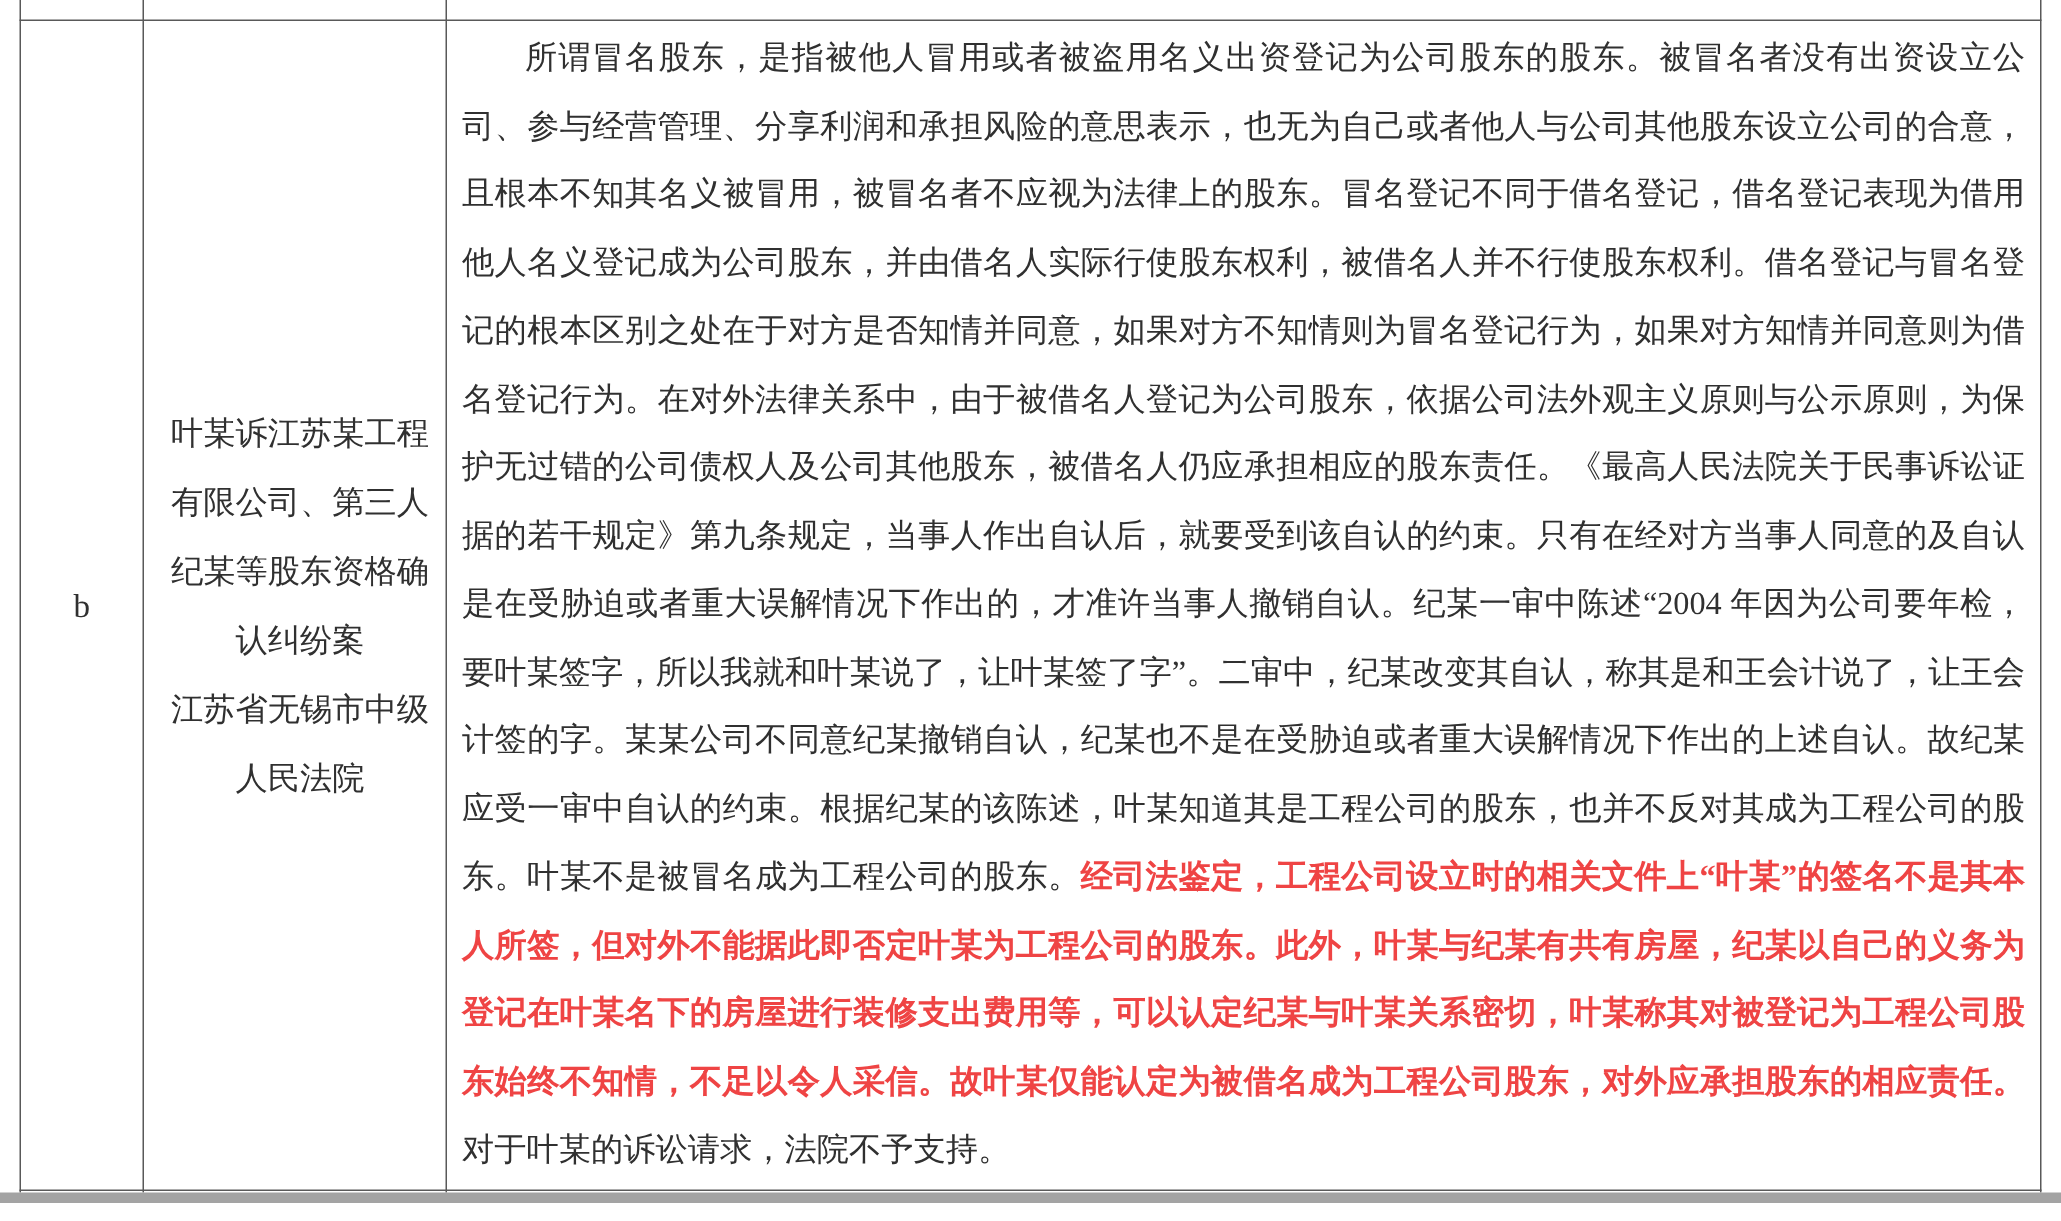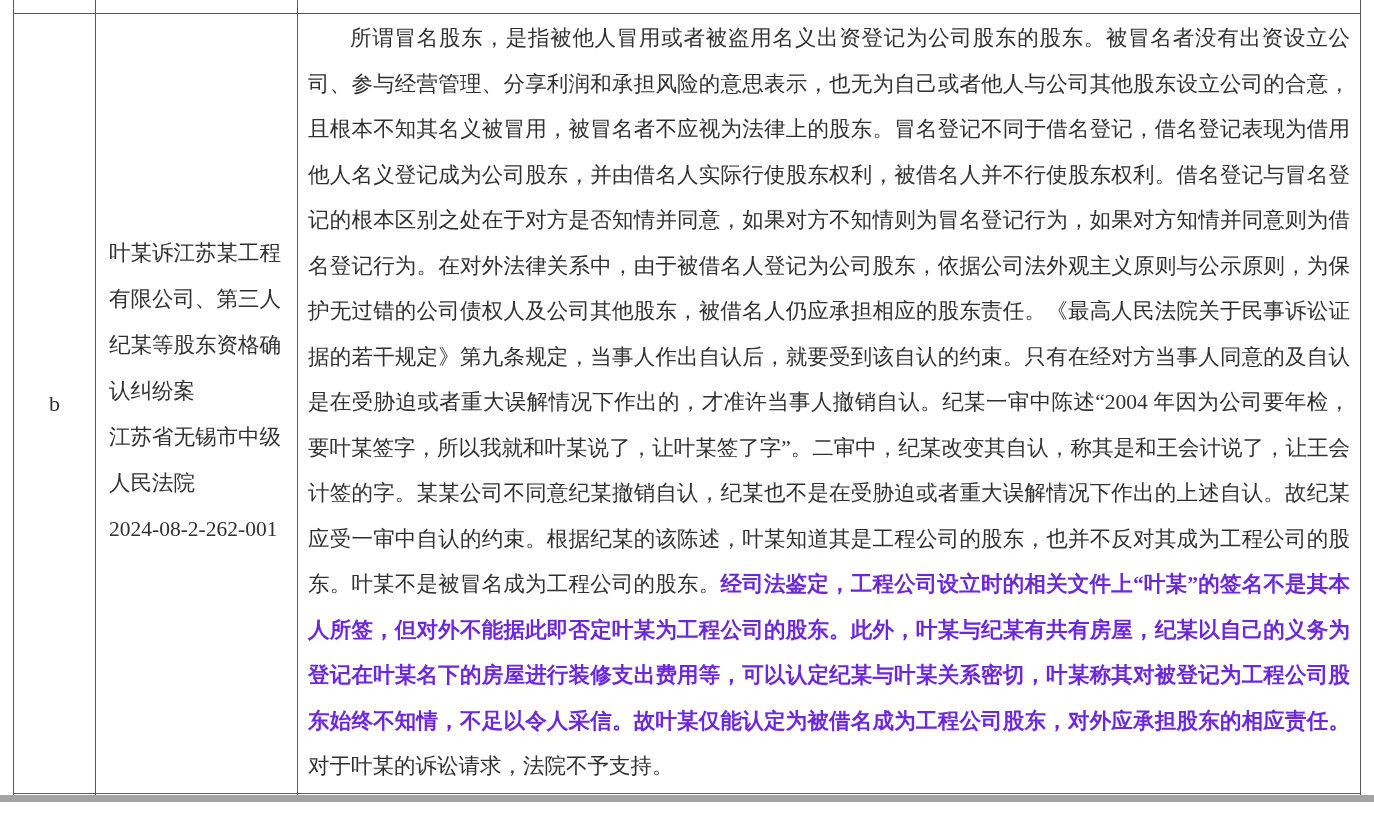--- a/index.html
+++ b/index.html
@@ -53,25 +53,26 @@
     width: 81px;
     height: 779px;
     display: flex;
     align-items: center;
     justify-content: center;
     font-size: 22px;
   }
   .cell-case {
     position: absolute;
     left: 96px;
-    top: 1px;
+    top: 14px;
     width: 201px;
     height: 779px;
     display: flex;
     align-items: center;
+    text-align: center;
   }
   .case-info {
     padding: 0 6px 0 13px;
     font-size: 21.5px;
     line-height: 46px;
     overflow-wrap: break-word;
   }
   .case-info p {
     margin: 0;
     padding: 0;
@@ -87,21 +88,21 @@
   .opinion {
     margin: 0;
     padding: 2px 10px 0 10px;
     font-size: 21.5px;
     line-height: 45.5px;
     text-align: justify;
     text-indent: 42px;
   }
   .opinion .seg-bold {
     font-weight: bold;
-    color: #6d28d9;
+    color: #ef4444;
   }
   .opinion .seg-regular {
     font-weight: normal;
   }
 </style>
 </head>
 <body>
 
 <div class="page">
 
@@ -114,21 +115,20 @@
   <div class="bottom-bar"></div>
 
   <div class="cell-index">
     <span>b</span>
   </div>
 
   <div class="cell-case">
     <div class="case-info">
       <p>叶某诉江苏某工程有限公司、第三人纪某等股东资格确认纠纷案</p>
       <p>江苏省无锡市中级人民法院</p>
-      <p>2024-08-2-262-001</p>
     </div>
   </div>
 
   <div class="cell-opinion">
     <p class="opinion" id="opinion"><span class="seg-regular">所谓冒名股东，是指被他人冒用或者被盗用名义出资登记为公司股东的股东。被冒名者没有出资设立公司、参与经营管理、分享利润和承担风险的意思表示，也无为自己或者他人与公司其他股东设立公司的合意，且根本不知其名义被冒用，被冒名者不应视为法律上的股东。冒名登记不同于借名登记，借名登记表现为借用他人名义登记成为公司股东，并由借名人实际行使股东权利，被借名人并不行使股东权利。借名登记与冒名登记的根本区别之处在于对方是否知情并同意，如果对方不知情则为冒名登记行为，如果对方知情并同意则为借名登记行为。在对外法律关系中，由于被借名人登记为公司股东，依据公司法外观主义原则与公示原则，为保护无过错的公司债权人及公司其他股东，被借名人仍应承担相应的股东责任。《最高人民法院关于民事诉讼证据的若干规定》第九条规定，当事人作出自认后，就要受到该自认的约束。只有在经对方当事人同意的及自认是在受胁迫或者重大误解情况下作出的，才准许当事人撤销自认。纪某一审中陈述“2004 年因为公司要年检，要叶某签字，所以我就和叶某说了，让叶某签了字”。二审中，纪某改变其自认，称其是和王会计说了，让王会计签的字。某某公司不同意纪某撤销自认，纪某也不是在受胁迫或者重大误解情况下作出的上述自认。故纪某应受一审中自认的约束。根据纪某的该陈述，叶某知道其是工程公司的股东，也并不反对其成为工程公司的股东。叶某不是被冒名成为工程公司的股东。</span><span class="seg-bold">经司法鉴定，工程公司设立时的相关文件上“叶某”的签名不是其本人所签，但对外不能据此即否定叶某为工程公司的股东。此外，叶某与纪某有共有房屋，纪某以自己的义务为登记在叶某名下的房屋进行装修支出费用等，可以认定纪某与叶某关系密切，叶某称其对被登记为工程公司股东始终不知情，不足以令人采信。故叶某仅能认定为被借名成为工程公司股东，对外应承担股东的相应责任。</span><span class="seg-regular">对于叶某的诉讼请求，法院不予支持。</span></p>
   </div>
 
 </div>
 
 </body></html>

